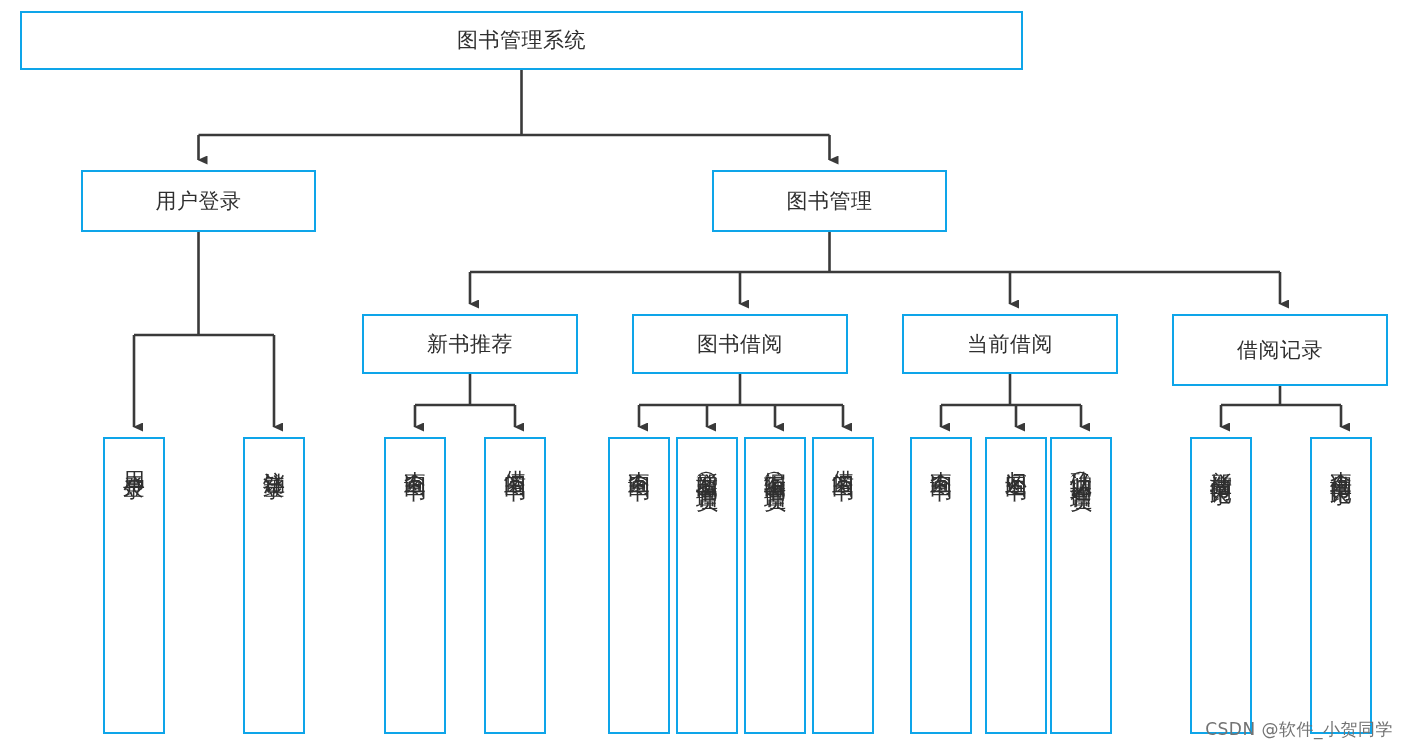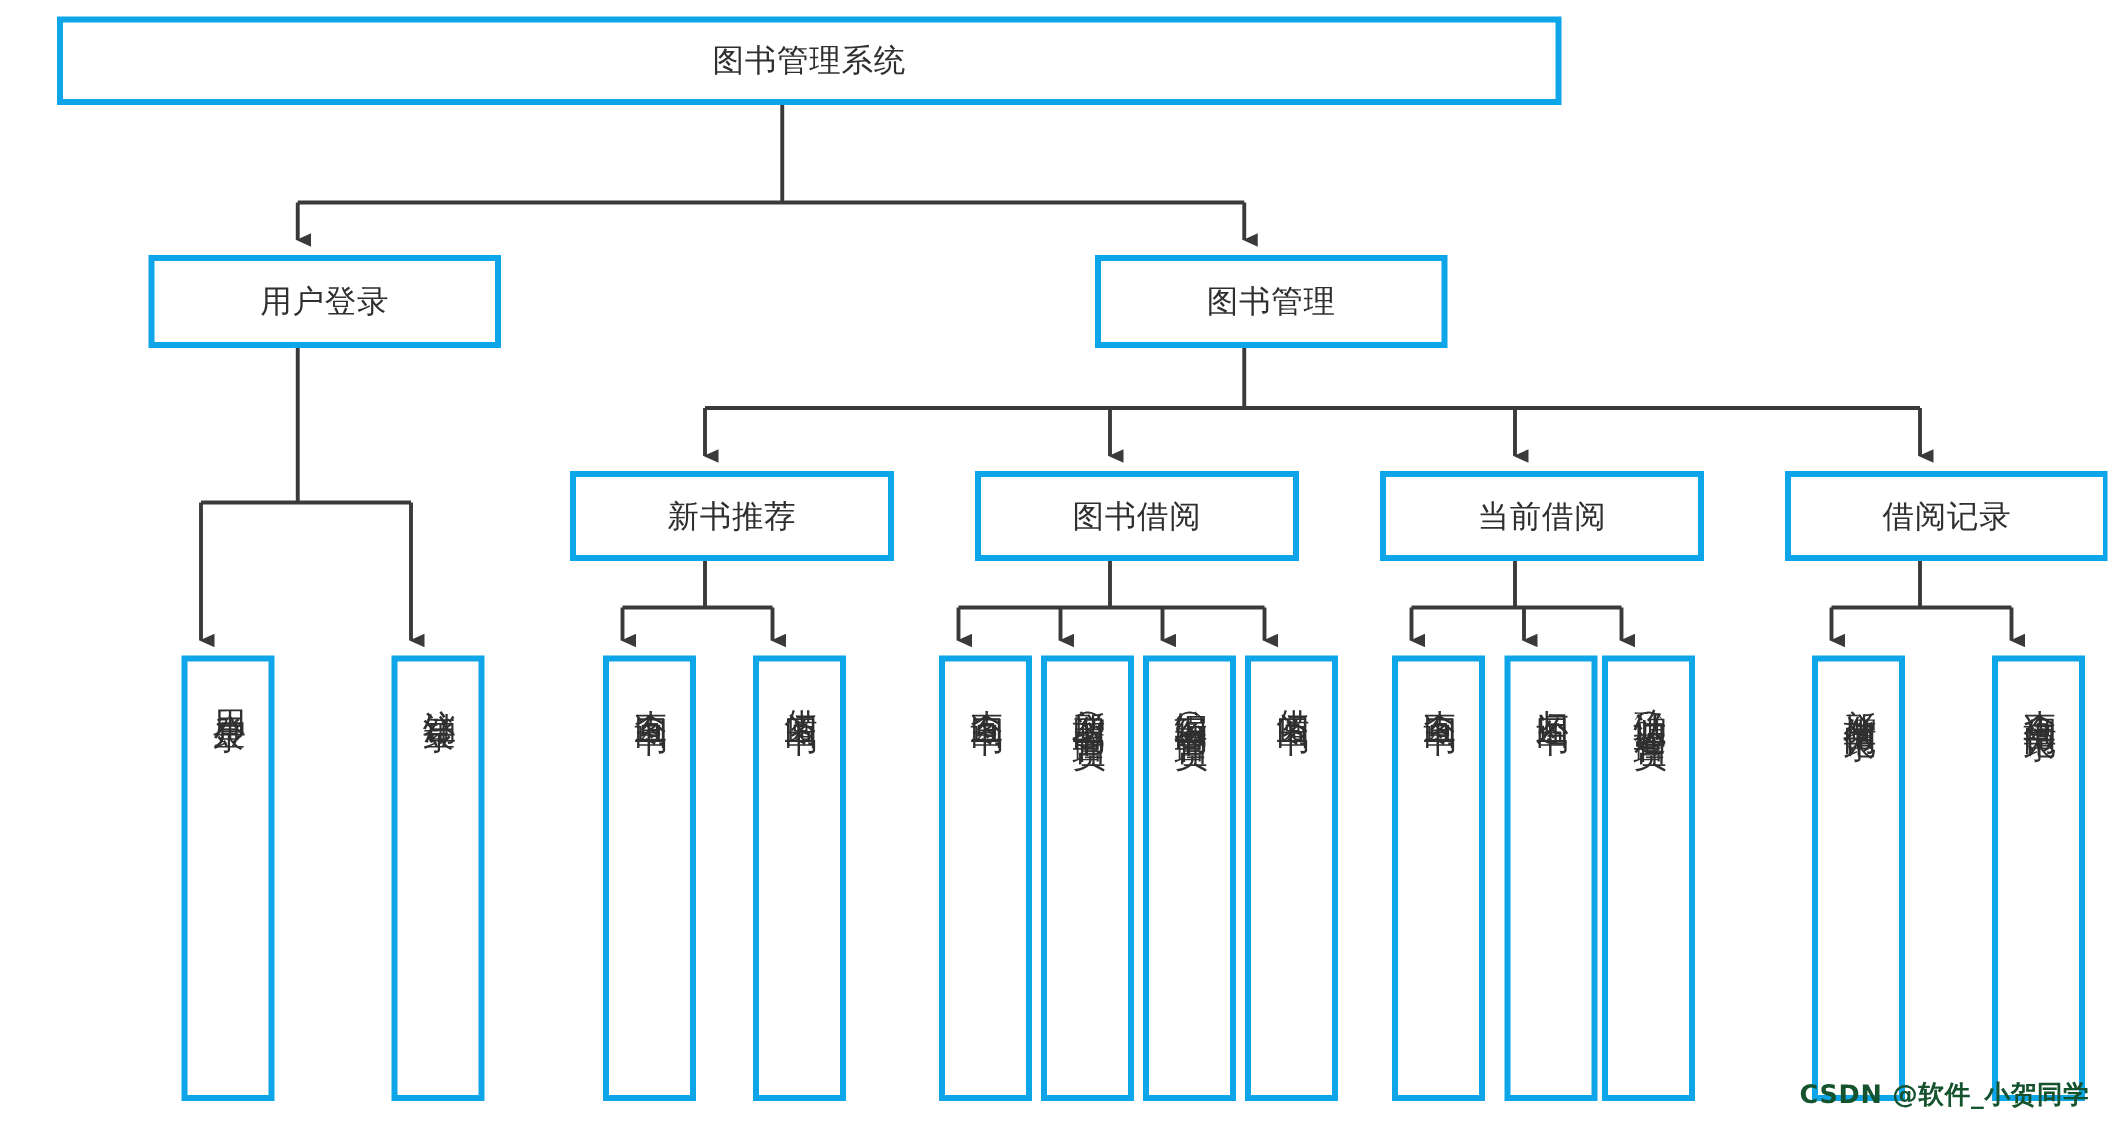--- a/index.html
+++ b/index.html
@@ -22,27 +22,26 @@
   svg#connector-layer {
     position: absolute;
     left: 0;
     top: 0;
     width: 1405px;
     height: 747px;
   }
   .node-box {
     position: absolute;
     box-sizing: border-box;
-    border: 4px solid #0ea5e9;
+    border: 2px solid #0ea5e9;
     background: #ffffff;
     display: flex;
     align-items: center;
     justify-content: center;
     color: #2b2b2b;
-    margin-left: 18px;
   }
   .node-label {
     font-size: 21px;
     line-height: 1.15;
     letter-spacing: 0.5px;
     white-space: nowrap;
     color: #2f2f2f;
   }
   .node-box.vertical {
     align-items: flex-start;
@@ -55,25 +54,24 @@
     letter-spacing: 3px;
     line-height: 1;
     white-space: normal;
     max-height: 270px;
   }
   #watermark {
     position: absolute;
     right: 12px;
     bottom: 6px;
     font-size: 17px;
-    color: #14532d;
+    color: #737373;
     letter-spacing: 0.5px;
     user-select: none;
     white-space: nowrap;
-    font-weight: bold;
   }
 </style>
 </head>
 <body>
 
 <div id="diagram-root">
 
   <svg id="connector-layer" viewBox="0 0 1405 747" xmlns="http://www.w3.org/2000/svg">
     <defs>
       <marker id="arrowhead" markerWidth="9" markerHeight="10" refX="4.5" refY="9" orient="auto" markerUnits="userSpaceOnUse">
@@ -139,21 +137,21 @@
 
   <div class="node-box" style="left:712px; top:170px; width:235px; height:62px;">
     <span class="node-label">图书管理</span>
   </div>
   <div class="node-box" style="left:632px; top:314px; width:216px; height:60px;justify-content:center;">
     <span class="node-label">图书借阅</span>
   </div>
   <div class="node-box" style="left:902px; top:314px; width:216px; height:60px;text-align:right;">
     <span class="node-label">当前借阅</span>
   </div>
-  <div class="node-box" style="left:1172px; top:314px; width:216px; height:60px;">
+  <div class="node-box" style="left:1172px; top:314px; width:216px; height:72px;">
     <span class="node-label">借阅记录</span>
   </div>
 
   <div class="node-box vertical" style="left:103px; top:437px; width:62px; height:297px;">
     <span class="node-label">用户登录</span>
   </div>
   <div class="node-box vertical" style="left:243px; top:437px; width:62px; height:297px;">
     <span class="node-label">注销登录</span>
   </div>
   <div class="node-box vertical" style="left:384px; top:437px; width:62px; height:297px;">

